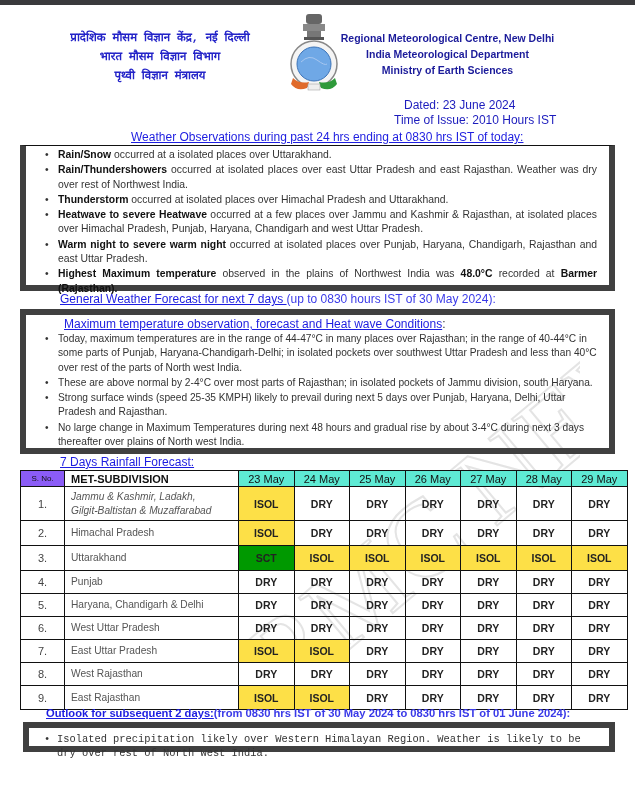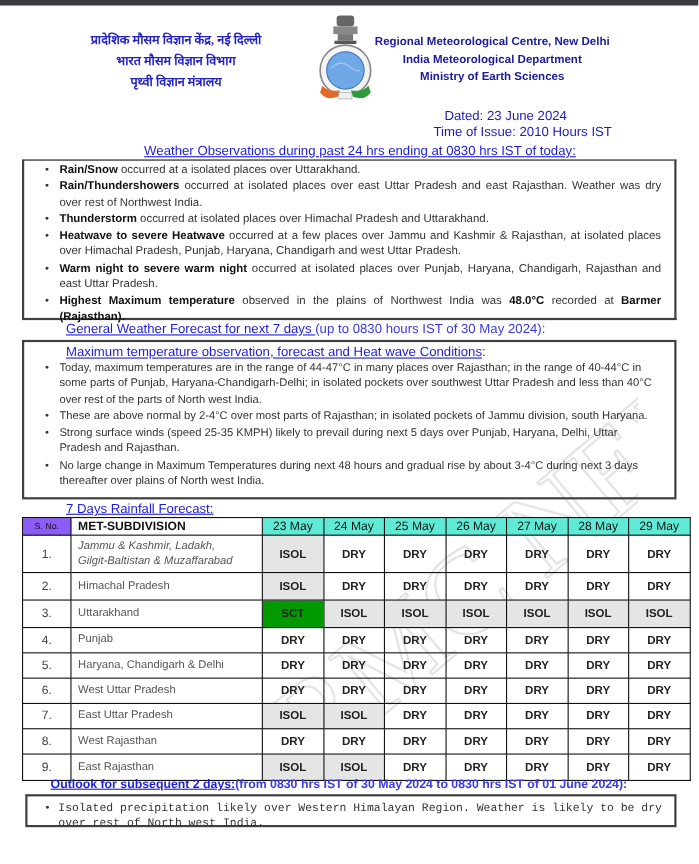--- a/index.html
+++ b/index.html
@@ -1,41 +1,41 @@
 <!DOCTYPE html>
 <html><head>
 <meta charset="utf-8">
 <style>
   * { box-sizing: border-box; margin: 0; padding: 0; }
   html, body { width: 635px; height: 785px; background: #ffffff; overflow: hidden; }
   body { font-family: "Liberation Sans", sans-serif; color: #222; position: relative; }
   .topbar { position: absolute; left: 0; top: 0; width: 635px; height: 5px; background: #3a3a3c; }
-  .header-hi { position: absolute; left: 55px; top: 28px; width: 210px; text-align: center; color: #2323c8; font-family: Liberation Serif, serif; font-weight: bold; font-size: 11.5px; line-height: 19px; }
+  .header-hi { position: absolute; left: 55px; top: 28px; width: 210px; text-align: center; color: #2323c8; font-family: Liberation Mono, monospace; font-weight: bold; font-size: 11.5px; line-height: 19px; }
   .logo { position: absolute; left: 287px; top: 12px; width: 54px; height: 82px; }
   .header-en { position: absolute; left: 340px; top: 30px; width: 215px; text-align: center; color: #1b1b9a; font-weight: bold; font-size: 10.5px; line-height: 16px; }
   .dated { position: absolute; left: 404px; top: 98px; color: #1c1cbd; font-size: 12px; line-height: 15px; }
   .dated div { white-space: nowrap; }
   .dated .l2 { margin-left: -10px; }
   .sec-title { position: absolute; color: #1d1de0; font-size: 12px; line-height: 14px; white-space: nowrap; }
   .sec-title .u { text-decoration: underline; }
-  .box { position: absolute; border: 2px solid #404040; background: transparent; }
+  .box { position: absolute; border: 6px solid #404040; background: transparent; }
   ul.bul { list-style: none; font-size: 10.4px; line-height: 14.3px; color: #333; }
   ul.bul li { position: relative; padding-left: 18px; margin-bottom: 1px; }
   ul.bul li::before { content: "•"; position: absolute; left: 5px; top: 0; color: #333; }
   ul.bul b { color: #111; }
   .just { text-align: justify; }
   table.rf { position: absolute; left: 20px; top: 470px; border-collapse: collapse; font-size: 10.5px; }
   table.rf td, table.rf th { border: 1px solid #111; text-align: center; padding: 0; }
   table.rf th { background: #5eead4; font-weight: normal; font-size: 11px; height: 16px; color: #111; }
   table.rf th.sno { background: #8b5cf6; font-size: 8px; width: 44px; }
   table.rf th.met { background: #fff; text-align: left; padding-left: 6px; font-weight: bold; font-size: 11px; width: 94px; }
   table.rf td.sn { color: #444; font-size: 11px; }
   table.rf td.nm { text-align: left; padding-left: 6px; color: #555; font-size: 10.2px; line-height: 14px; width: 174px; }
   table.rf td.v { font-weight: bold; color: #222; font-size: 10.5px; width: 55.5px; }
-  table.rf td.isol { background: #e5e5e5; }
+  table.rf td.isol { background: #fde047; }
   table.rf td.sct { background: #009900; }
   .wm { position: absolute; left: 60px; top: 140px; width: 520px; height: 520px; pointer-events: none; }
 </style>
 </head>
 <body>
 
 <div class="topbar"></div>
 
 <div class="header-hi">
   <div>प्रादेशिक मौसम विज्ञान केंद्र, नई दिल्ली</div>

